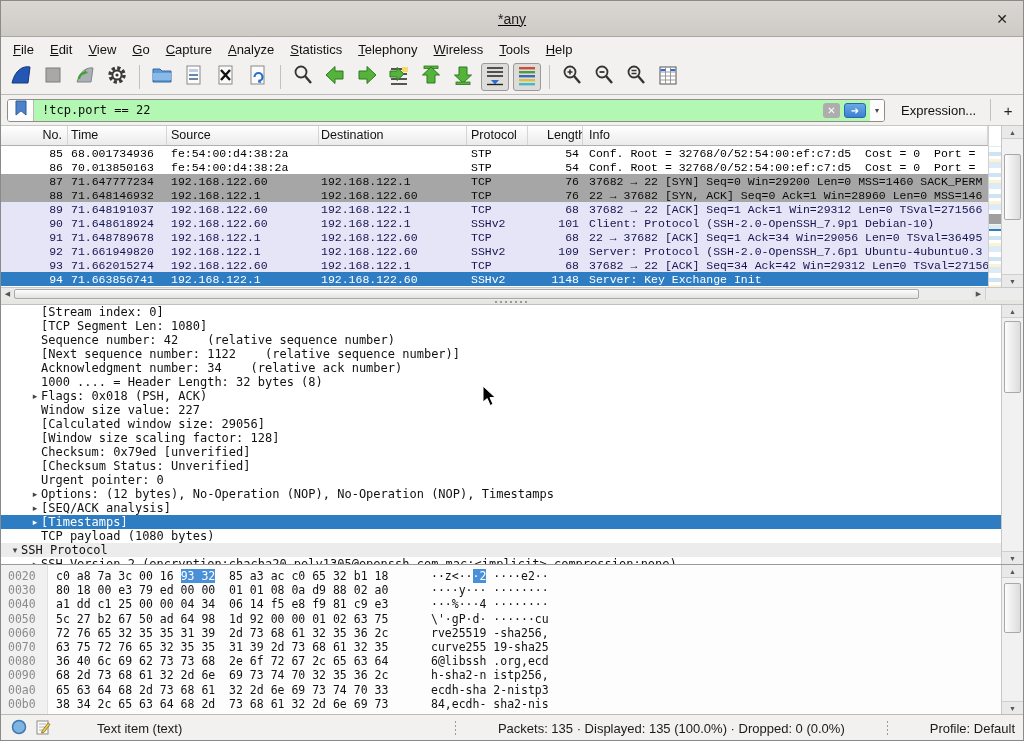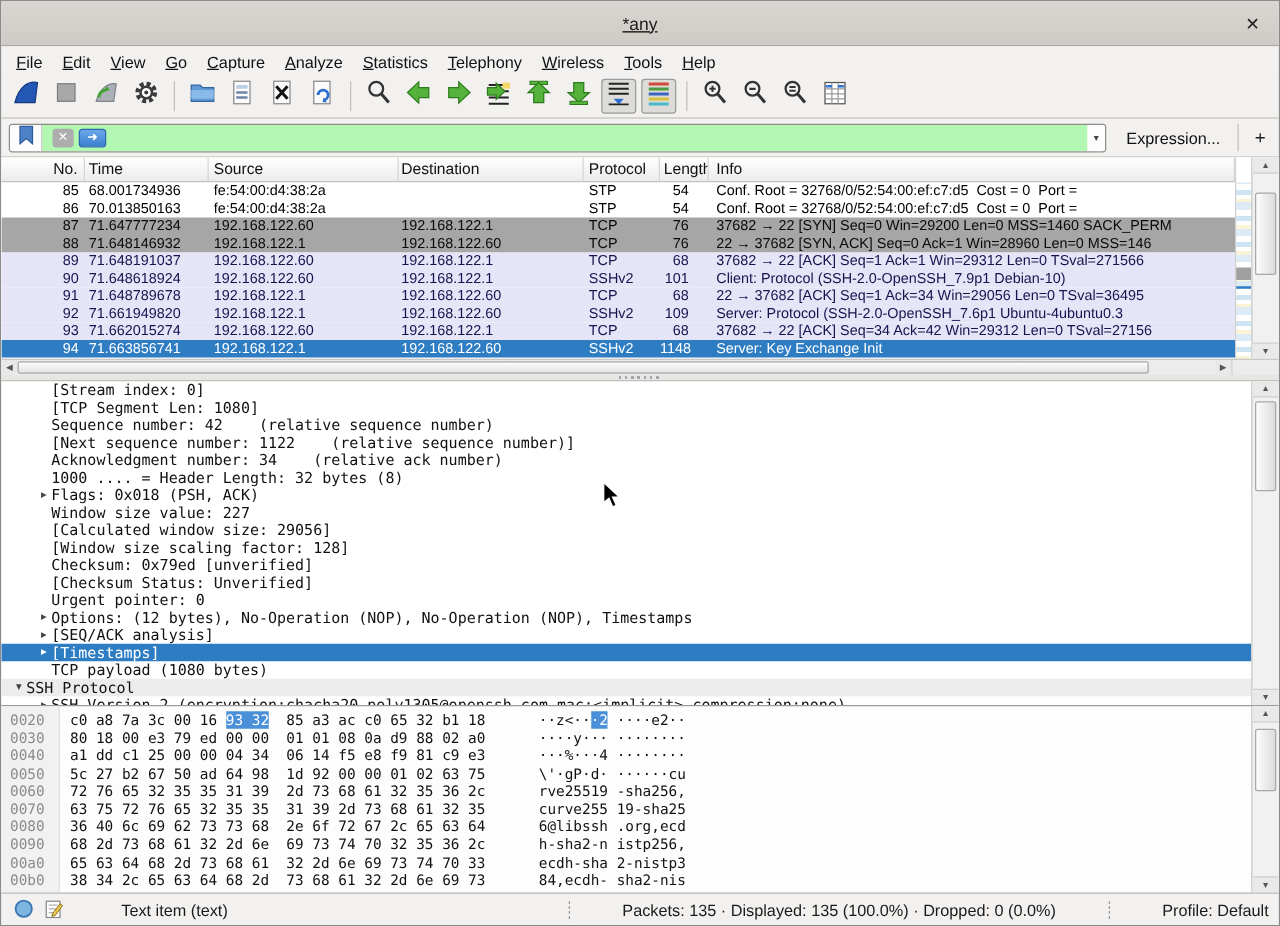--- a/index.html
+++ b/index.html
@@ -45,28 +45,28 @@
   .fexpr{font-size:13px;color:#111;margin-left:16px;}
   .fsep{width:1px;height:22px;background:#c3c1be;margin:0 8px 0 14px;}
   .fadd{font-size:15px;color:#222;width:18px;text-align:center;}
 
   
   .plist{position:absolute;left:0;top:125px;width:100%;height:161px;display:flex;background:#fff;}
   .plist-main{flex:1;overflow:hidden;}
   .phead{display:flex;height:20px;background:linear-gradient(#ffffff,#ebebeb);border-bottom:1px solid #b0b0b0;}
   .phc{font-size:12.5px;color:#111;padding:2px 0 0 3px;border-right:1px solid #d5d5d5;overflow:hidden;white-space:nowrap;}
   .prows{overflow:hidden;height:141px;background:#fff;}
-  .prow{display:flex;height:14px;align-items:center;font-family:Liberation Sans, sans-serif;font-size:11.5px;white-space:pre;}
+  .prow{display:flex;height:14px;align-items:center;font-family:Liberation Mono, monospace;font-size:11.5px;white-space:pre;}
   .prow span{overflow:hidden;white-space:pre;}
   .c0{width:67px;text-align:right;padding-right:5px;flex:none;}
   .c1{width:99px;padding-left:3px;flex:none;}
   .c2{width:152px;padding-left:4px;flex:none;}
   .c3{width:148px;padding-left:2px;flex:none;}
   .c4{width:61px;padding-left:4px;flex:none;}
-  .c5{width:39px;text-align:right;padding-right:16px;flex:none;}
+  .c5{width:39px;text-align:right;padding-right:4px;flex:none;margin-left:16px;}
   .c6{flex:1;padding-left:6px;}
   .prow.plain{background:#fff;color:#000;}
   .prow.gray{background:#a6a6a6;color:#0a0a0a;}
   .prow.lav{background:#e6e5f8;color:#14144e;}
   .prow.sel{background:#2e7dc3;color:#fff;}
 
   
   .minimap{width:13px;flex:none;background:
      repeating-linear-gradient(180deg,#ffffff 0 5px,#cfe4f2 5px 9px,#ffffff 9px 12px,#fbf3d5 12px 15px,#dcebf6 15px 21px);
      position:relative;border-left:1px solid #d0d0d0;}
@@ -286,20 +286,21 @@
   </div>
 
   <div class="filterbar">
     <div class="fwrap">
       <div class="fbookmark">
           <span><svg width="14" height="16" viewBox="0 0 14 16">
               <path d="M2 1 h10 v14 l-5 -4.2 -5 4.2 z" fill="#4f81c8" stroke="#2c5a9c"></path>
             </svg></span>
         </div>
       <div class="ffield">
+        <span class="ftext">!tcp.port == 22</span>
         <span class="fclear">✕</span>
         <span class="fapply">➜</span>
       </div>
       <div class="fchev">▾</div>
     </div>
     <span class="fexpr">Expression...</span>
     <div class="fsep"></div>
     <span class="fadd">+</span>
   </div>
 

